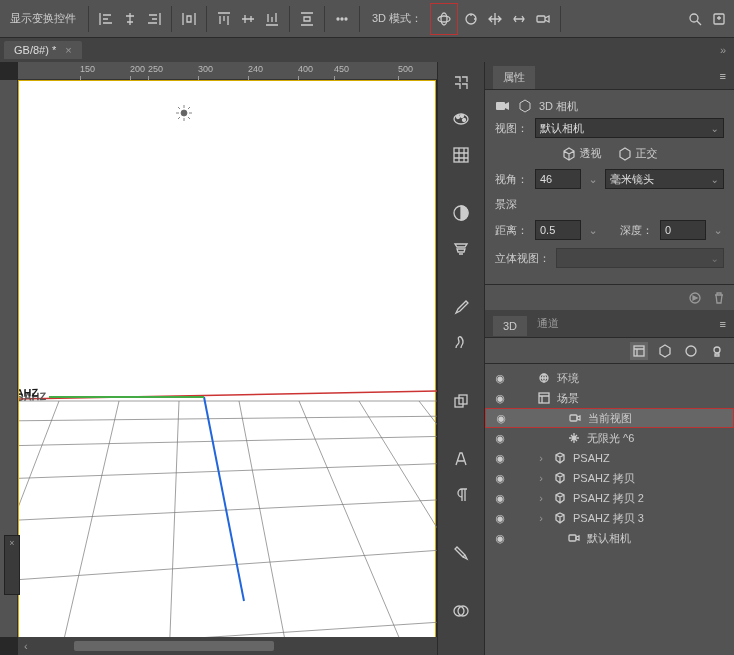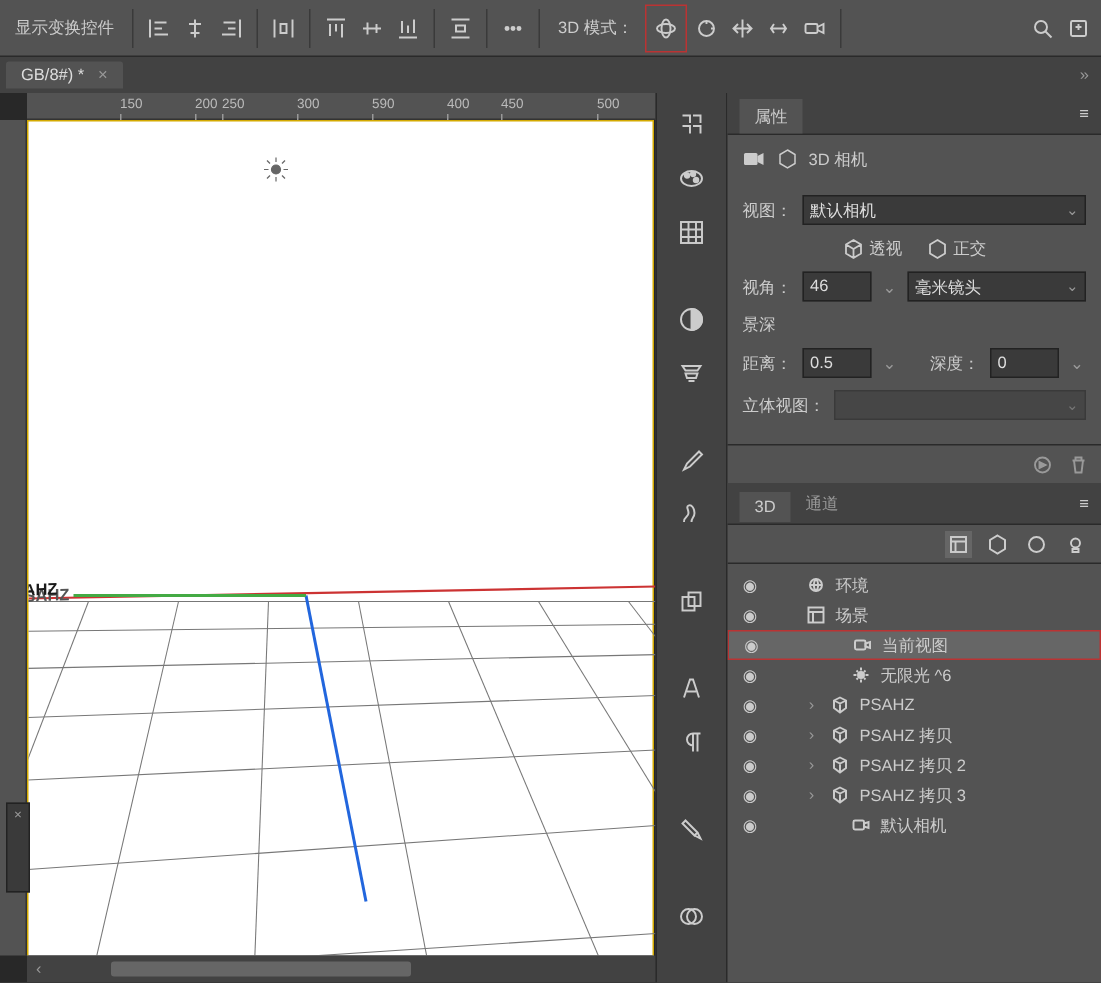--- a/index.html
+++ b/index.html
@@ -50,21 +50,21 @@
 .filter-bar .fb.active{background:#666}
 .filter-bar svg{width:14px;height:14px;fill:none;stroke:#ccc;stroke-width:1.3}
 .tree{flex:1;overflow:auto;padding:4px 0}
 .tree-item{display:flex;align-items:center;height:20px;padding:0 8px;gap:6px;cursor:pointer}
 .tree-item.sel-row{border:1px solid #b33}
 .tree-item.active{background:#666}
 .eye{width:14px;text-align:center;color:#ccc}
 .tw{width:12px;text-align:center;color:#999}
 .ti-icon{width:14px;height:14px;display:flex;align-items:center;justify-content:center}
 .ti-icon svg{width:12px;height:12px;fill:none;stroke:#ccc;stroke-width:1.3}
-.cam-icon{display:flex;align-items:center;gap:6px;margin-bottom:16px}
+.cam-icon{display:flex;align-items:center;gap:6px;margin-bottom:4px}
 .cam-icon svg{width:16px;height:16px;fill:#ccc}
 </style>
 </head>
 <body>
 
 <div class="toolbar">
   <span class="tb-text">显示变换控件</span>
   <div class="tb-sep"></div>
   <div class="tb-icon">
       <svg viewBox="0 0 16 16">
@@ -175,21 +175,21 @@
 </div>
 
 <div class="main">
 
   <div class="canvas-area">
     <div class="ruler-h" id="rulerH">
         <span style="left: 30px; margin-left: 32px;">150</span>
         <span style="left: 76px; margin-left: 36px;">200</span>
         <span style="left: 130px;">250</span>
         <span style="left: 180px;">300</span>
-        <span style="left: 230px;">590</span>
+        <span style="left: 230px;">240</span>
         <span style="left: 280px;">400</span>
         <span style="left: 316px; text-align: center;">450</span>
         <span style="left: 380px;">500</span>
       </div>
     <div class="ruler-v"></div>
     <div class="canvas-wrap">
       <div class="canvas">
         <svg width="418" height="570" style="position:absolute;left:0;top:0">
 
           <g stroke="#777" stroke-width="0.7">

